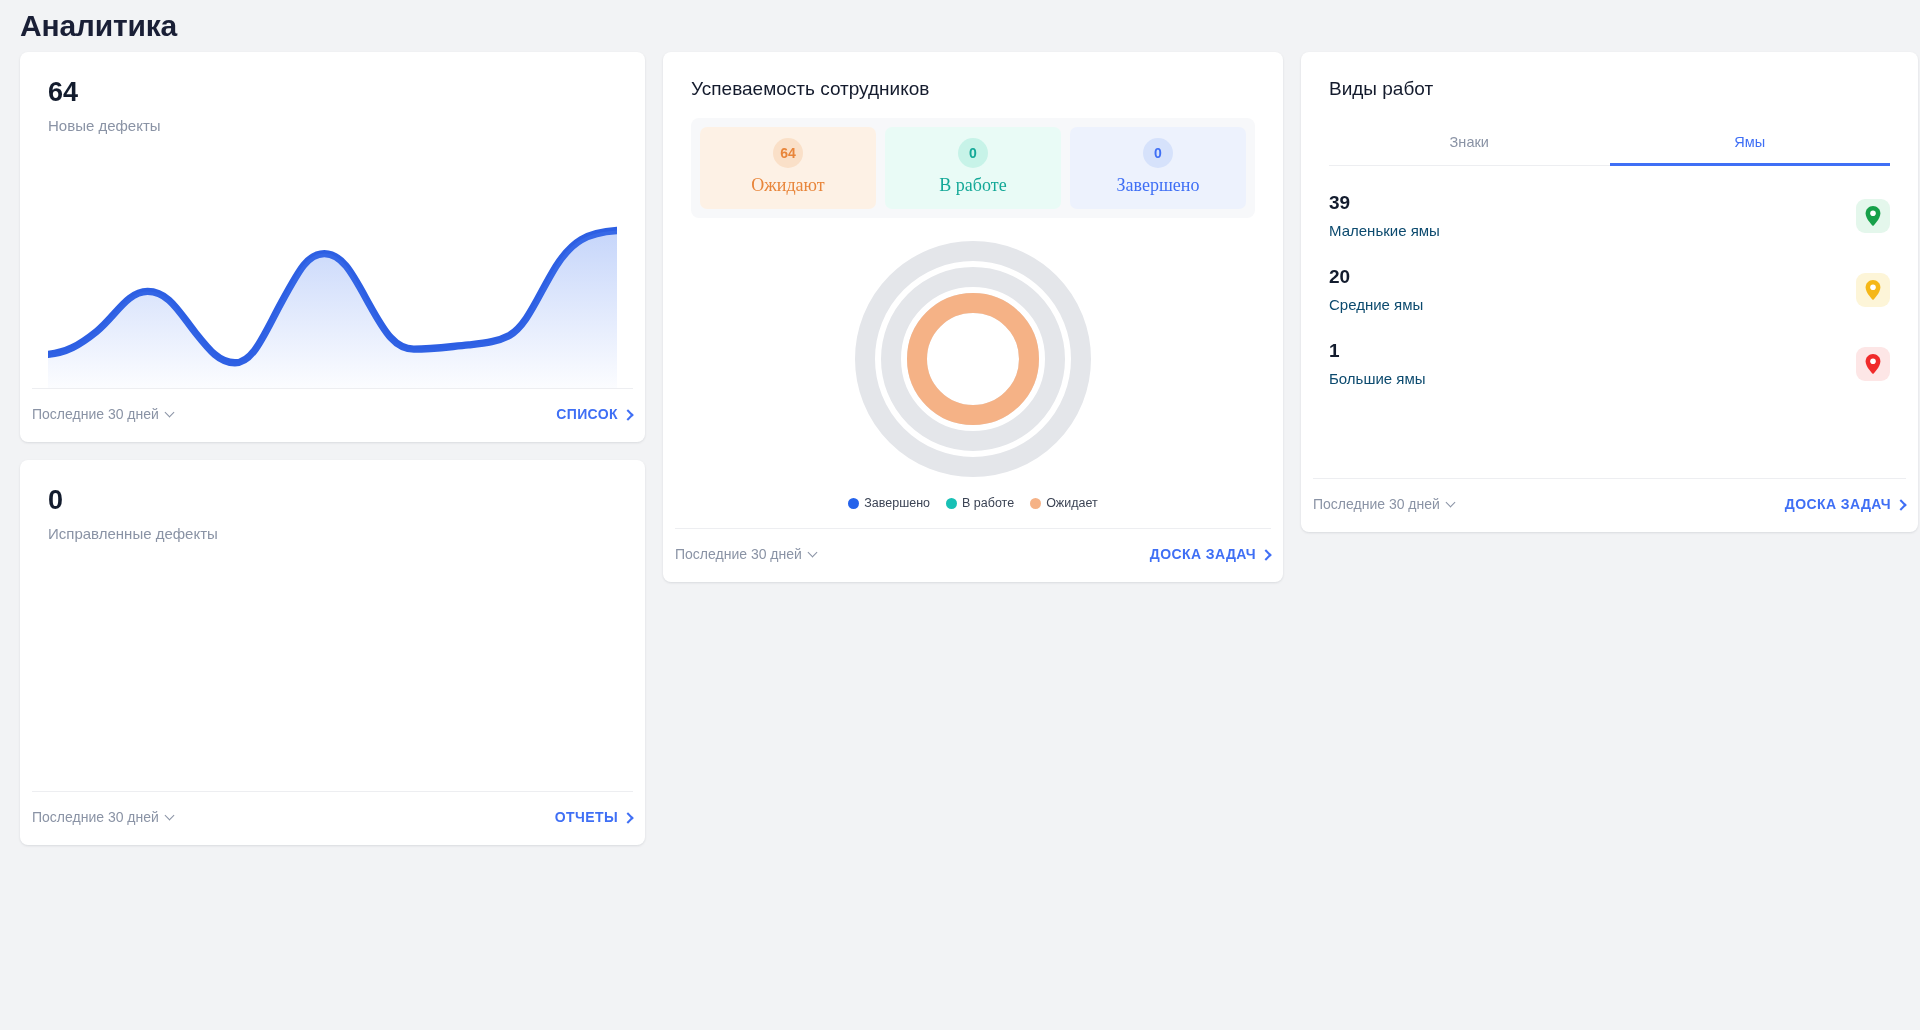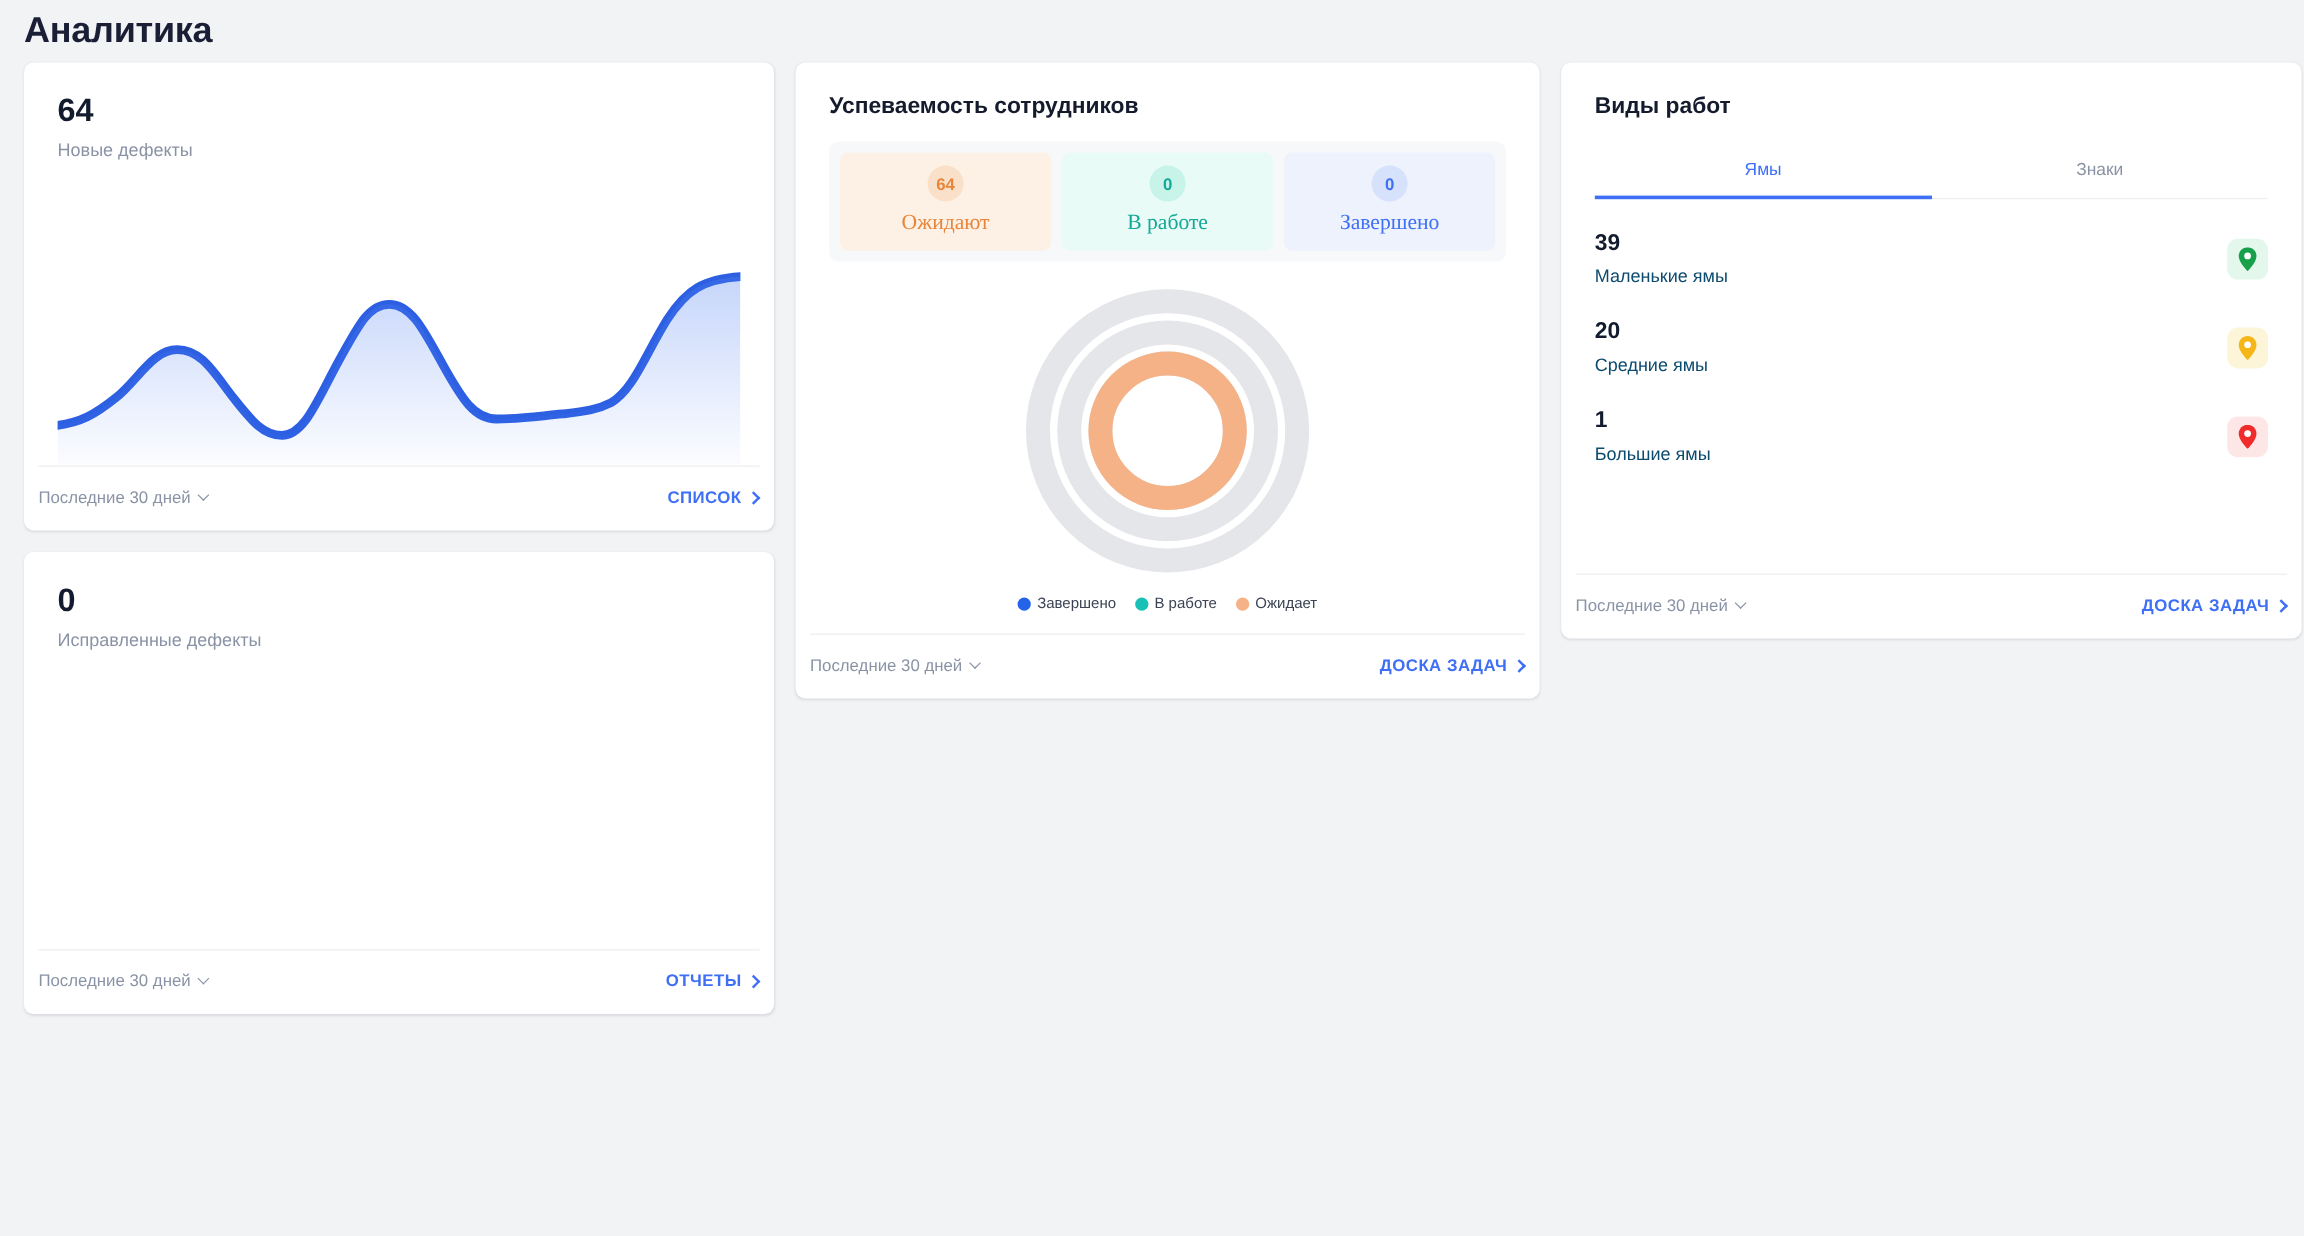--- a/index.html
+++ b/index.html
@@ -53,21 +53,21 @@
     color: #131C2E;
     line-height: 1.1;
   }
   .sub-label {
     font-size: 15px;
     color: #8A93A5;
     margin-top: 9px;
   }
   .card-title {
     font-size: 19px;
-    font-weight: bold;
+    font-weight: normal;
     color: #141B2D;
   }
 
   .card-footer {
     border-top: 1px solid #EDEEF1;
     margin: 0 12px;
     padding: 17px 0 20px 0;
     display: flex;
     align-items: center;
     justify-content: space-between;
@@ -323,22 +323,22 @@
         </button>
       </div>
     </div>
   </div>
 
   <div class="col-right">
     <div class="card card-worktypes">
       <div class="card-pad">
         <div class="card-title">Виды работ</div>
         <div class="tabs">
+          <button class="tab">Знаки</button>
           <button class="tab active">Ямы</button>
-          <button class="tab">Знаки</button>
         </div>
       </div>
 
       <div class="wt-list">
         <div class="wt-row">
           <div>
             <div class="wt-count">39</div>
             <div class="wt-name">Маленькие ямы</div>
           </div>
           <div class="pin-box" style="background:#E4F7EC">

